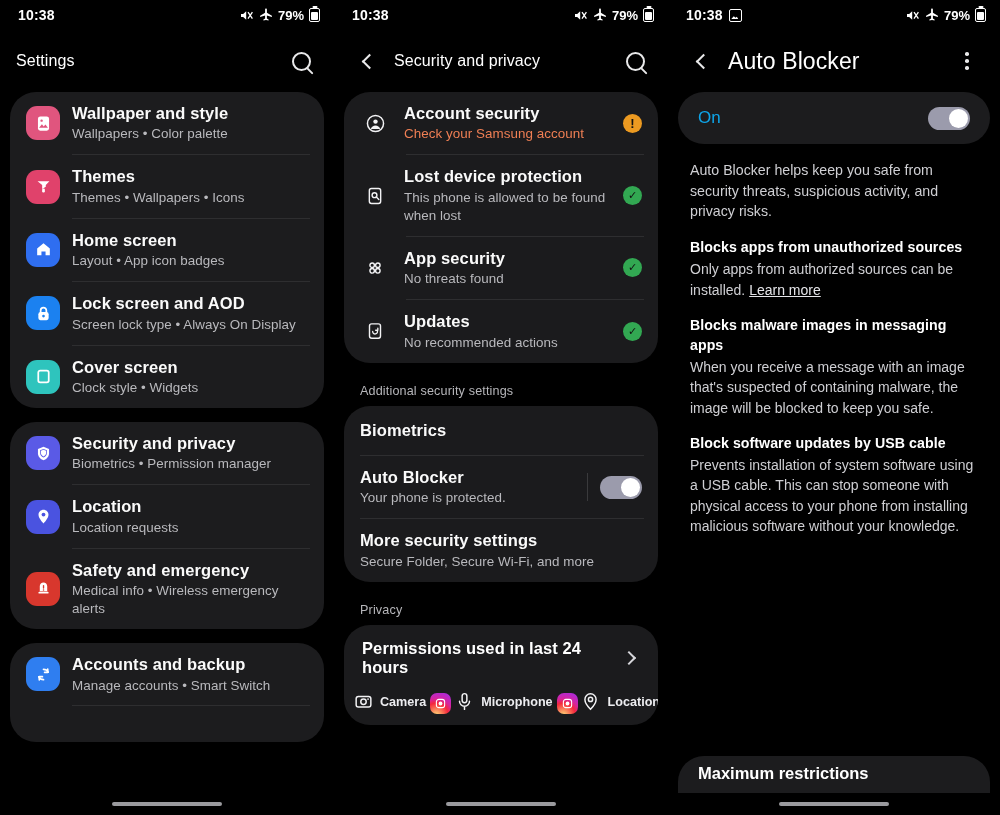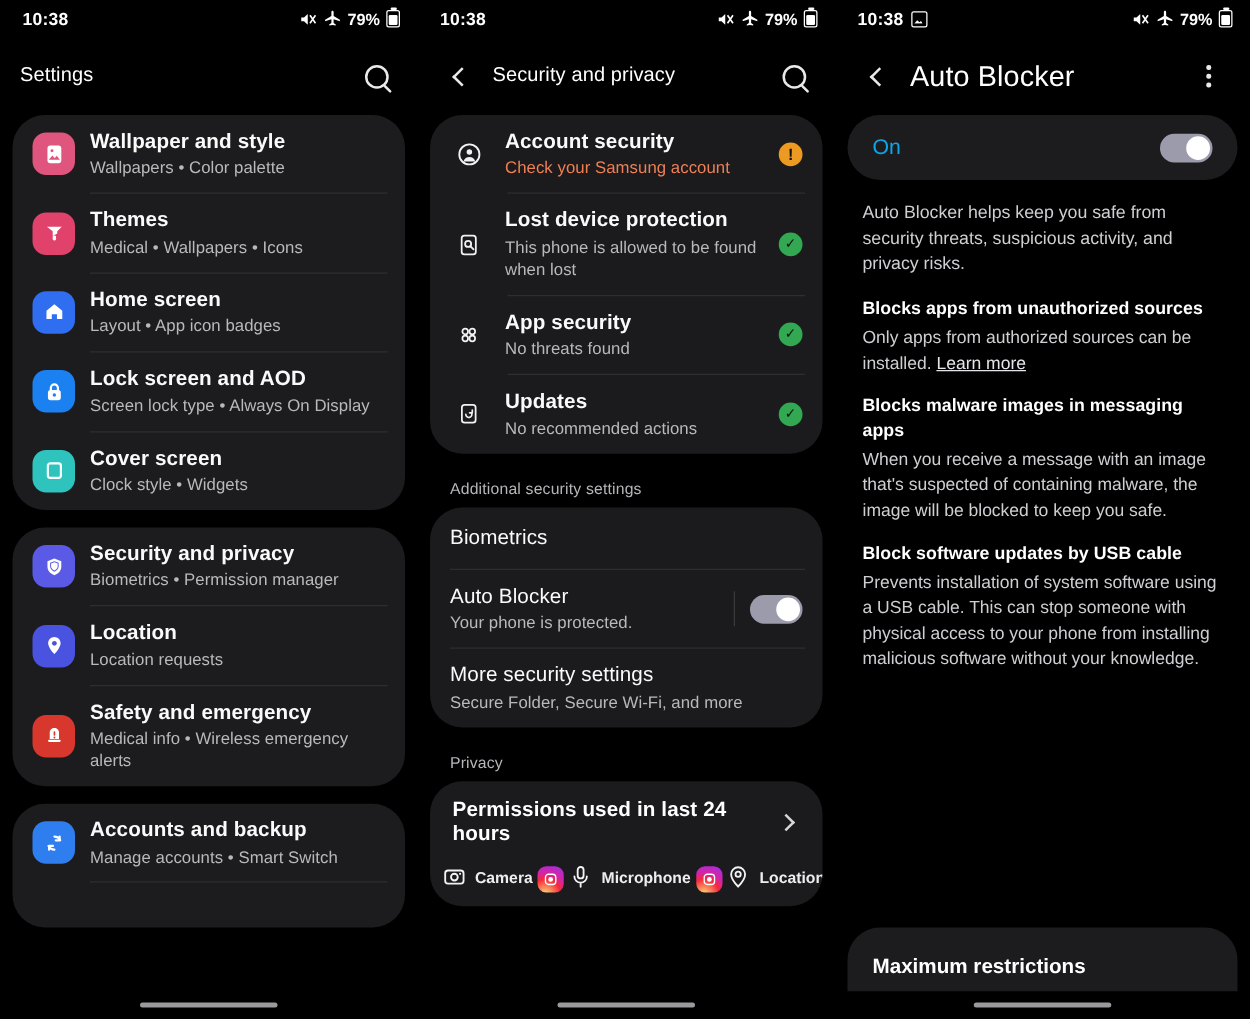--- a/index.html
+++ b/index.html
@@ -37,21 +37,21 @@
   .kebab i{width:3.6px;height:3.6px;background:#e9e9ea;border-radius:50%;display:block;}
 
   
   .card{background:#1c1c1e;border-radius:26px;margin:0 10px 14px;overflow:hidden;}
   .card.mid{background:#1b1b1d;}
   .row{display:flex;align-items:center;padding:0 16px;position:relative;}
   .row-in{flex:1;min-width:0;padding:11px 0;}
   .divider{height:1px;background:#2e2e30;margin-left:62px;margin-right:14px;}
   .divider.full{margin-left:16px;}
   .ttl{color:#fafafa;font-size:16.5px;font-weight:700;line-height:1.3;letter-spacing:.1px;}
-  .ttl.reg{font-weight:400;}
+  .ttl.reg{font-weight:700;}
   .sub{color:#b9b9bd;font-size:13.4px;line-height:1.34;margin-top:1px;letter-spacing:.05px;}
   .sub.warn{color:#ef7f54;}
 
   
   .appicon{width:34px;height:34px;border-radius:11px;display:flex;align-items:center;justify-content:center;flex:0 0 auto;margin-right:12px;}
   .appicon svg{display:block;}
 
   
   .lineicon{width:30px;height:30px;display:flex;align-items:center;justify-content:center;flex:0 0 auto;margin-right:14px;color:#f2f2f4;}
 
@@ -72,21 +72,21 @@
   .oncard{background:#1c1c1e;border-radius:26px;margin:0 10px;height:52px;display:flex;align-items:center;padding:0 20px;}
   .oncard .lbl{color:#0ea5e9;font-size:17px;font-weight:500;flex:1;}
 
   
   .p3body{padding:16px 22px 0;}
   .p3 .intro{color:#cfcfd3;font-size:14.2px;line-height:1.46;}
   .p3 .feat{margin-top:16px;}
   .p3 .feat h4{color:#fff;font-size:14.2px;font-weight:700;line-height:1.4;letter-spacing:.05px;}
   .p3 .feat p{color:#cfcfd3;font-size:14px;line-height:1.46;margin-top:1px;}
   .p3 .feat a{color:#e6e6ea;text-decoration:underline;}
-  .bottomcard{position:absolute;left:10px;right:10px;bottom:10px;background:#1c1c1e;border-radius:26px 26px 0 0;padding:22px 20px 22px;}
+  .bottomcard{position:absolute;left:10px;right:10px;bottom:10px;background:#1c1c1e;border-radius:26px 26px 0 0;padding:8px 20px 22px;}
   .bottomcard .h{color:#fff;font-size:16.5px;font-weight:700;}
 
   
   .permhead{display:flex;align-items:center;padding:14px 18px 10px;}
   .permhead .t{color:#fff;font-size:16.5px;font-weight:700;flex:1;letter-spacing:.1px;}
   .chev-r{width:10px;height:10px;border-top:2.1px solid #d7d7db;border-right:2.1px solid #d7d7db;transform:rotate(45deg);margin-right:6px;}
   .permgrid{display:flex;padding:2px 6px 10px;}
   .permcol{flex:1;display:flex;flex-direction:row;align-items:center;gap:4px;position:relative;font-weight:bold;}
   .permcol + .permcol:before{content:"";position:absolute;left:0;top:4px;bottom:22px;width:1px;background:#3a3a3c;}
   .permcol .nm{color:#ededf0;font-size:12.6px;}
@@ -156,21 +156,21 @@
         <div class="divider"></div>
         <div class="row">
           <span class="appicon" style="background:#e0426b">
             <svg width="19" height="19" viewBox="0 0 24 24">
                 <path d="M4.5 5.5h15l-4.6 4.6v2.3l-4.6 2.6v-4.9z" fill="#fff"></path>
                 <rect x="10.3" y="14.5" width="3.4" height="5" rx="1.5" fill="#fff"></rect>
               </svg>
           </span>
           <div class="row-in">
             <div class="ttl">Themes</div>
-            <div class="sub">Medical  •  Wallpapers  •  Icons</div>
+            <div class="sub">Themes  •  Wallpapers  •  Icons</div>
           </div>
         </div>
         <div class="divider"></div>
         <div class="row">
           <span class="appicon" style="background:#2f6ef0">
             <svg width="19" height="19" viewBox="0 0 24 24">
                 <path d="M12 4.2l8 6.6v8.4H14.6v-4.8H9.4v4.8H4v-8.4z" fill="#fff"></path>
               </svg>
           </span>
           <div class="row-in">

